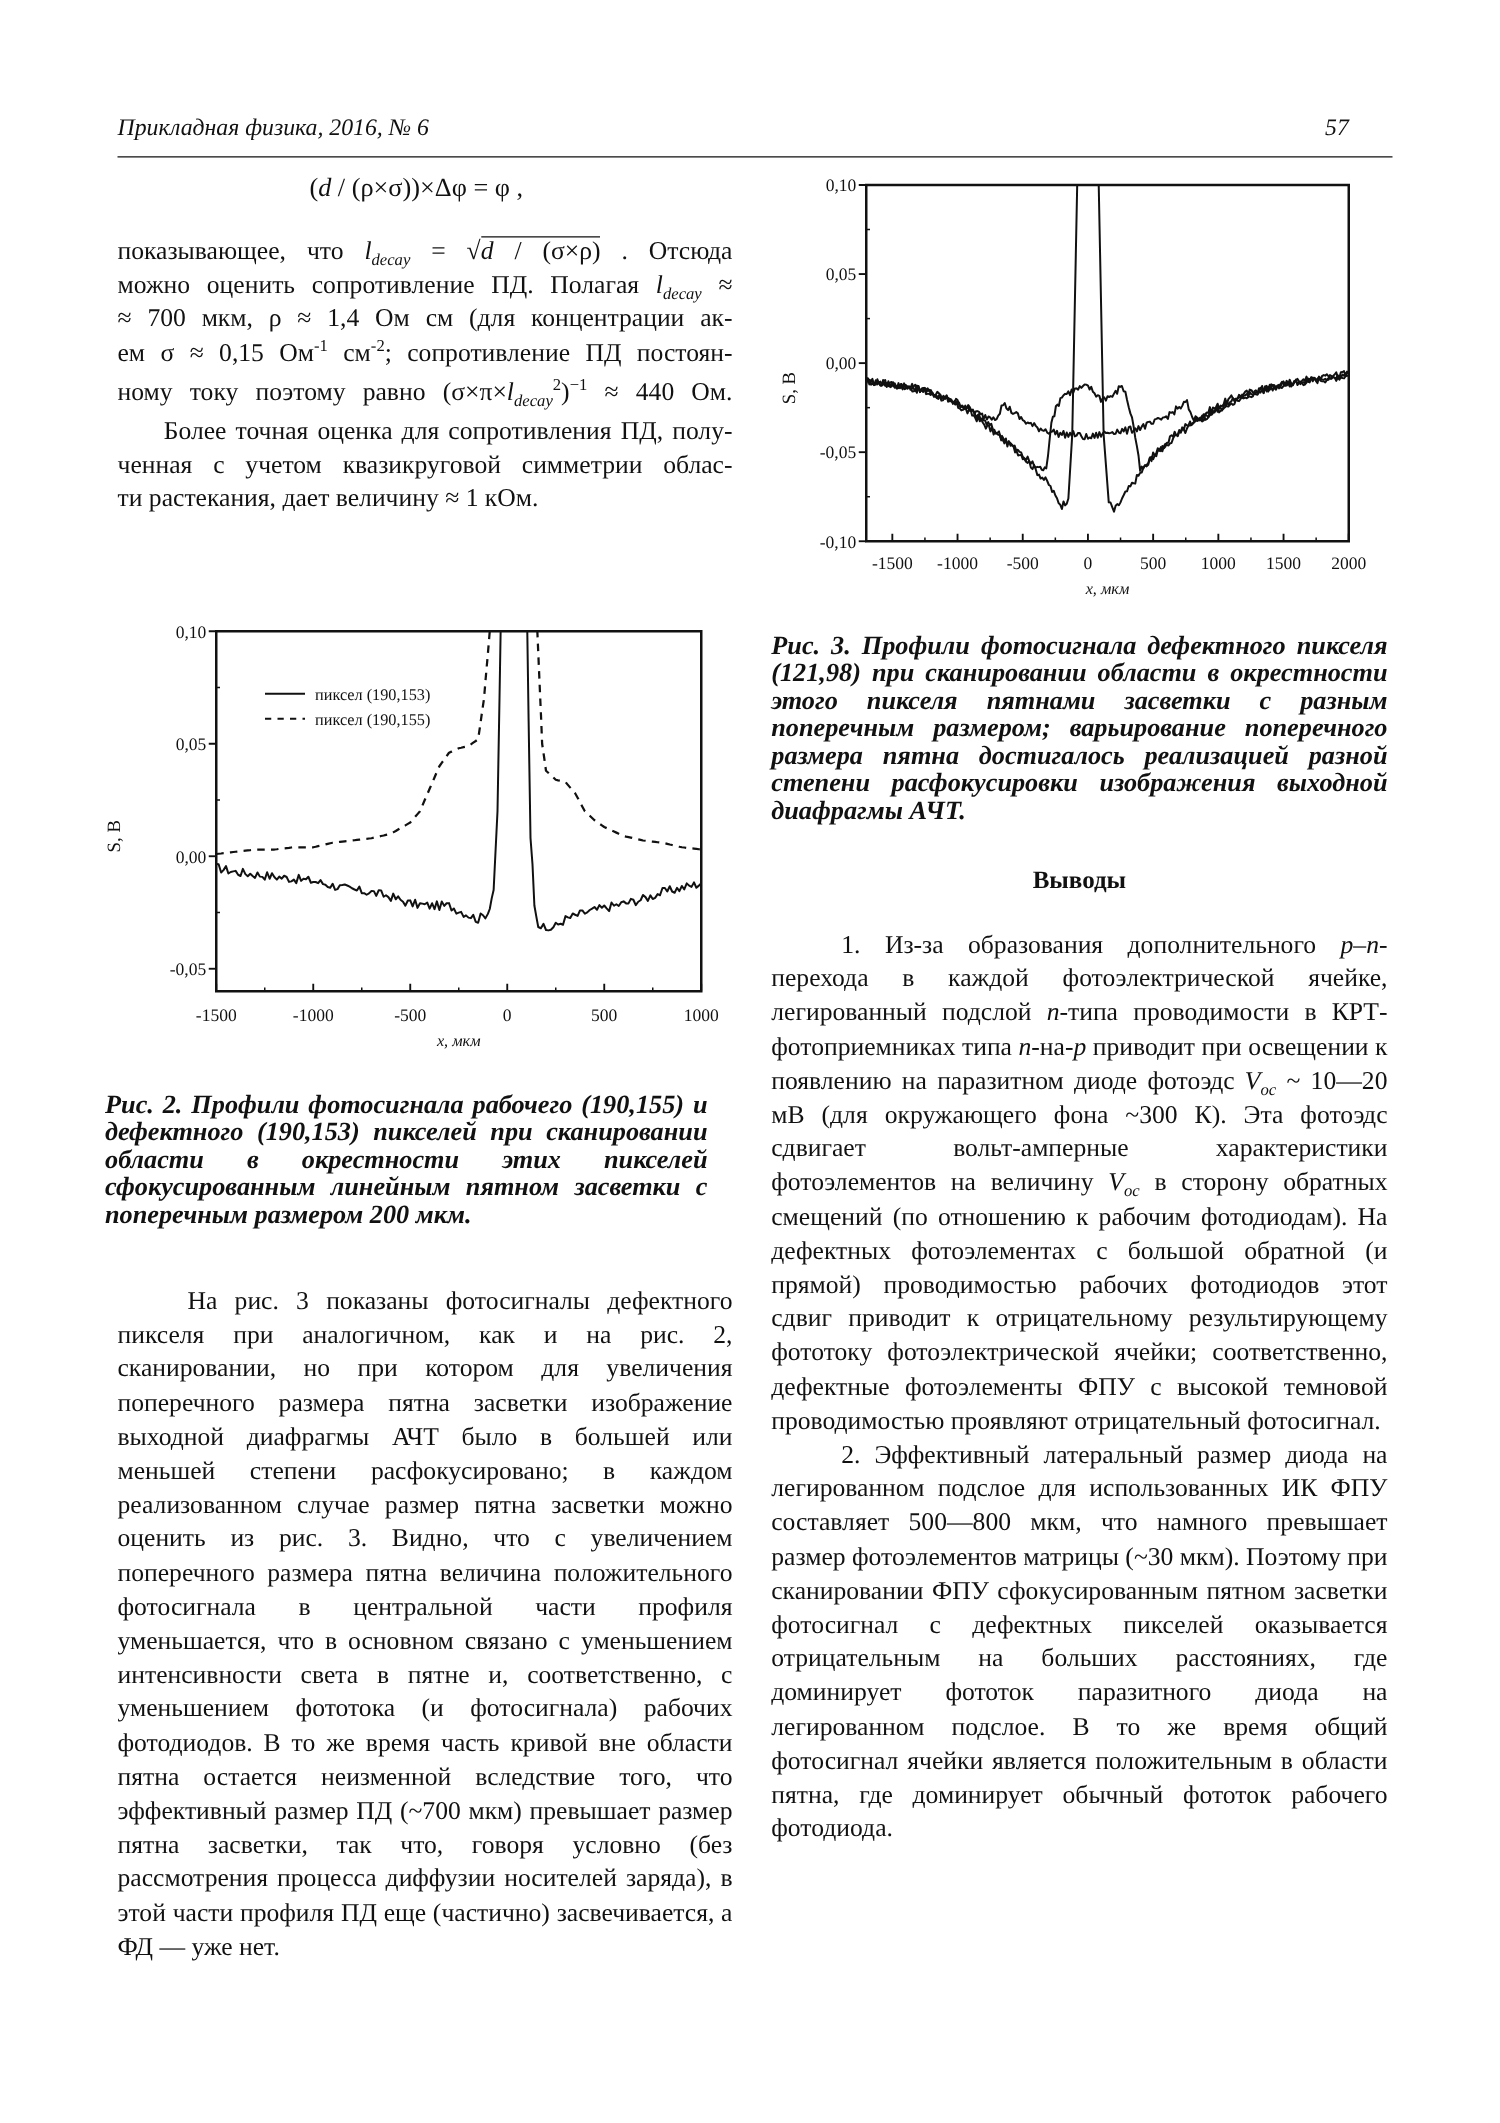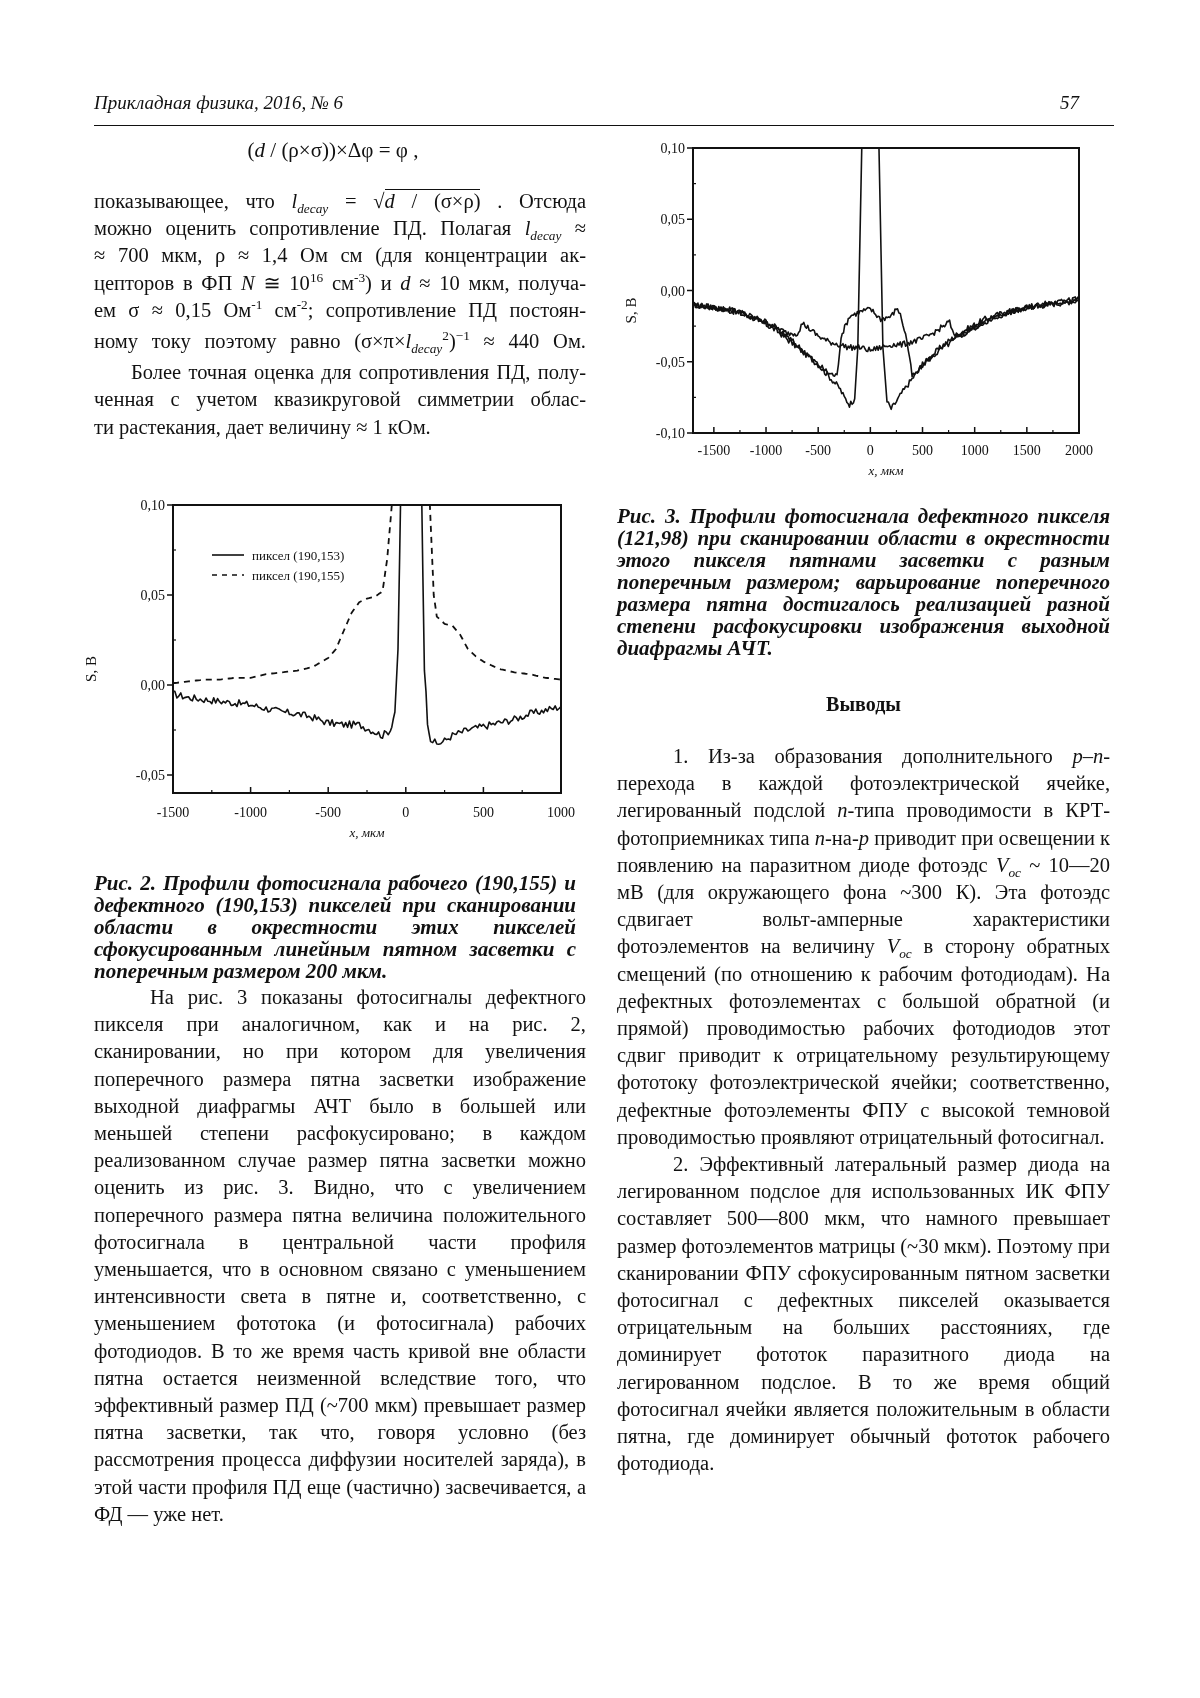--- a/index.html
+++ b/index.html
@@ -27,21 +27,20 @@
 <div class="abs rule"></div>
 
 <div class="abs formula">
   (<span class="it">d</span> / (ρ×σ))×Δφ = φ ,
 </div>
 
 <div class="abs col" style="left:94px; top:188px; width:492px;">
   <p style="text-align:justify;text-align-last:justify;"><span>показывающее,   что   </span><span class="it">l<sub>decay</sub></span> = √<span style="border-top:1px solid #111;"><span class="it">d</span> / (σ×ρ)</span> <span>. Отсюда</span></p>
   <p style="text-align-last:justify;"><span>можно оценить сопротивление ПД. Полагая </span><span class="it">l<sub>decay</sub></span> ≈</p>
   <p style="text-align-last:justify;">≈ 700 мкм, ρ ≈ 1,4 Ом см (для концентрации ак-</p>
-  <p style="text-align-last:justify;"><span>цепторов в ФП </span><span class="it">N</span><span> ≅ 10</span><sup>16</sup><span> см</span><sup>-3</sup><span>) и </span><span class="it">d</span><span> ≈ 10 мкм, получа-</span></p>
   <p style="text-align-last:justify;"><span>ем σ ≈ 0,15 Ом</span><sup>-1</sup><span> см</span><sup>-2</sup><span>; сопротивление ПД постоян-</span></p>
   <p style="text-align-last:justify;margin-top:4px;"><span>ному току поэтому равно (σ×π×</span><span class="it">l<sub>decay</sub></span><sup>2</sup>)<sup>−1</sup><span> ≈ 440 Ом.</span></p>
   <p style="text-align-last:justify;margin-top:4px;margin-left:37px;">Более точная оценка для сопротивления ПД, полу-</p>
   <p style="text-align-last:justify;">ченная с учетом квазикруговой симметрии облас-</p>
   <p>ти растекания, дает величину ≈ 1 кОм.</p>
 </div>
 
 <svg class="abs" id="fig2" style="left:80px; top:490px;" width="500" height="370">
     <defs>
       <clipPath id="fig2-clip">
@@ -80,23 +79,23 @@
     <line x1="93" x2="96" y1="150.00000000000003" y2="150.00000000000003" stroke="#111" stroke-width="1.2"></line>
     <line x1="93" x2="96" y1="60" y2="60" stroke="#111" stroke-width="1.2"></line>
     <text x="287" y="347" text-anchor="middle" font-size="13" font-style="italic">x, мкм</text>
     <text x="16" y="179" text-anchor="middle" font-size="15" transform="rotate(-90 16 179)">S, В</text>
     <line x1="132" x2="164" y1="65" y2="65" stroke="#111" stroke-width="1.6"></line>
     <text x="172" y="70" font-size="13">пиксел (190,153)</text>
     <line x1="132" x2="164" y1="85" y2="85" stroke="#111" stroke-width="1.6" stroke-dasharray="5,5"></line>
     <text x="172" y="90" font-size="13">пиксел (190,155)</text>
   </svg>
 
-<div class="abs caption" style="left:94px; top:872px; width:482px;">Рис. 2. Профили фотосигнала рабочего (190,155) и дефектного (190,153) пикселей при сканировании области в окрестности этих пикселей сфокусированным линейным пятном засветки с поперечным размером 200 мкм.</div>
+<div class="abs caption" style="left:84px; top:872px; width:482px;">Рис. 2. Профили фотосигнала рабочего (190,155) и дефектного (190,153) пикселей при сканировании области в окрестности этих пикселей сфокусированным линейным пятном засветки с поперечным размером 200 мкм.</div>
 
-<div class="abs col" style="left:94px; top:984px; width:492px;">
+<div class="abs col" style="left:94px; top:1028px; width:492px;">
   <p class="indent">На рис. 3 показаны фотосигналы дефектного пикселя при аналогичном, как и на рис. 2, сканировании, но при котором для увеличения поперечного размера пятна засветки изображение выходной диафрагмы АЧТ было в большей или меньшей степени расфокусировано; в каждом реализованном случае размер пятна засветки можно оценить из рис. 3. Видно, что с увеличением поперечного размера пятна величина положительного фотосигнала в центральной части профиля уменьшается, что в основном связано с уменьшением интенсивности света в пятне и, соответственно, с уменьшением фототока (и фотосигнала) рабочих фотодиодов. В то же время часть кривой вне области пятна остается неизменной вследствие того, что эффективный размер ПД (~700 мкм) превышает размер пятна засветки, так что, говоря условно (без рассмотрения процесса диффузии носителей заряда), в этой части профиля ПД еще (частично) засвечивается, а ФД — уже нет.</p>
 </div>
 
 <svg class="abs" id="fig3" style="left:590px; top:130px;" width="520" height="370">
     <defs>
       <clipPath id="fig3-clip">
         <rect x="103" y="18" width="386" height="285"></rect>
       </clipPath>
     </defs>
     <polyline points="103.0,172.5 104.2,172.5 105.5,177.5 106.7,175.9 107.9,173.1 109.1,177.6 110.4,176.5 111.6,175.9 112.8,175.4 114.0,177.8 115.3,178.6 116.5,174.1 117.7,177.4 119.0,178.7 120.2,177.1 121.4,178.5 122.6,179.7 123.9,176.3 125.1,179.0 126.3,179.2 127.5,181.0 128.8,176.5 130.0,180.6 131.2,177.2 132.5,179.8 133.7,181.4 134.9,179.6 136.1,181.0 137.4,179.2 138.6,180.0 139.8,183.2 141.0,183.0 142.3,181.9 143.5,184.2 144.7,179.0 146.0,183.1 147.2,182.0 148.4,182.6 149.6,181.2 150.9,185.3 152.1,185.0 153.3,185.1 154.5,185.9 155.8,184.0 157.0,186.6 158.2,187.1 159.5,188.5 160.7,189.1 161.9,186.6 163.1,190.5 164.4,190.2 165.6,187.8 166.8,187.9 168.0,188.0 169.3,188.9 170.5,189.9 171.7,191.2 173.0,192.5 174.2,193.7 175.4,191.7 176.6,196.3 177.9,196.8 179.1,198.3 180.3,197.9 181.6,196.9 182.8,197.3 184.0,200.7 185.2,197.4 186.5,197.8 187.7,202.5 188.9,202.2 190.1,204.0 191.4,207.0 192.6,202.9 193.8,207.0 195.1,205.6 196.3,208.2 197.5,209.9 198.7,212.9 200.0,210.1 201.2,210.5 202.4,215.1 203.6,211.8 204.9,217.7 206.1,215.6 207.3,216.7 208.6,217.9 209.8,217.7 211.0,222.3 212.2,219.9 213.5,224.7 214.7,220.8 215.9,227.2 217.1,222.9 218.4,226.6 219.6,226.0 220.8,226.9 222.1,231.9 223.3,230.9 224.5,234.4 225.7,234.1 227.0,233.9 228.2,237.4 229.5,237.1 230.8,239.3 232.1,240.3 233.4,238.9 234.7,244.1 236.0,245.3 237.3,242.0 238.6,245.6 239.9,250.1 241.2,249.7 242.5,252.8 243.8,252.1 245.1,253.9 246.4,251.9 247.8,254.8 249.1,258.0 250.4,258.8 251.7,263.6 253.0,262.7 254.3,266.4 255.6,268.6 256.9,272.5 258.2,273.8 259.5,277.2 260.8,271.2 262.1,274.3 263.4,273.0 264.7,268.8 267.8,217.5 272.0,5.8 273.3,5.2 274.6,1.0 275.9,3.5 277.1,4.4 278.4,4.7 279.7,3.8 281.0,1.7 282.3,3.9 283.6,4.5 284.8,6.2 286.1,1.8 287.4,3.1 288.7,3.8 292.9,217.5 297.0,271.9 298.4,272.0 299.8,275.7 301.2,279.3 302.5,274.6 303.8,273.3 305.1,274.2 306.4,271.9 307.7,268.6 309.0,266.0 310.3,263.2 311.6,263.1 313.0,258.8 314.3,259.1 315.6,256.2 316.9,256.6 318.2,256.9 319.5,250.0 320.8,250.6 322.1,248.3 323.4,248.0 324.7,244.1 326.0,242.2 327.3,242.0 328.6,240.5 329.9,236.3 331.2,235.4 332.5,237.4 333.7,234.5 335.0,232.7 336.2,228.6 337.4,229.3 338.7,231.0 339.9,226.8 341.1,228.6 342.3,227.2 343.6,224.2 344.8,224.2 346.0,219.0 347.2,218.2 348.5,219.5 349.7,215.4 350.9,217.9 352.2,217.9 353.4,214.0 354.6,215.6 355.8,211.9 357.1,213.5 358.3,209.3 359.5,210.2 360.7,210.5 362.0,207.2 363.2,210.1 364.4,208.3 365.7,207.0 366.9,203.5 368.1,204.5 369.3,206.4 370.6,205.1 371.8,202.4 373.0,202.9 374.2,201.2 375.5,200.0 376.7,200.3 377.9,195.7 379.2,200.5 380.4,196.0 381.6,196.9 382.8,195.7 384.1,193.0 385.3,196.9 386.5,194.5 387.7,194.9 389.0,193.3 390.2,188.9 391.4,193.4 392.7,189.3 393.9,188.0 395.1,186.3 396.3,188.7 397.6,189.7 398.8,188.9 400.0,189.1 401.2,185.9 402.5,186.8 403.7,187.9 404.9,185.2 406.2,183.3 407.4,182.5 408.6,185.3 409.8,181.7 411.1,182.1 412.3,183.9 413.5,185.4 414.7,184.2 416.0,184.2 417.2,180.6 418.4,181.2 419.7,178.8 420.9,182.4 422.1,181.7 423.3,181.7 424.6,182.3 425.8,177.8 427.0,179.2 428.2,178.0 429.5,178.2 430.7,180.4 431.9,178.4 433.2,180.7 434.4,177.2 435.6,175.5 436.8,177.3 438.1,178.7 439.3,178.5 440.5,177.1 441.7,176.8 443.0,179.2 444.2,177.5 445.4,174.9 446.7,175.2 447.9,176.2 449.1,176.1 450.3,175.4 451.6,176.5 452.8,178.1 454.0,177.6 455.2,176.1 456.5,172.8 457.7,173.6 459.0,172.4 460.2,175.0 461.5,172.4 462.7,174.7 464.0,176.5 465.2,171.8 466.5,174.7 467.7,175.1 469.0,175.0 470.2,175.9 471.5,174.0 472.7,173.9 474.0,170.1 475.2,170.8 476.5,171.8 477.7,172.1 479.0,174.7 480.2,172.2 481.5,173.7 482.7,171.7 484.0,172.5 485.2,172.7 486.5,171.0 487.7,170.5 489.0,170.5" fill="none" stroke="#111" stroke-width="1.6" clip-path="url(#fig3-clip)" stroke-linejoin="round"></polyline>

